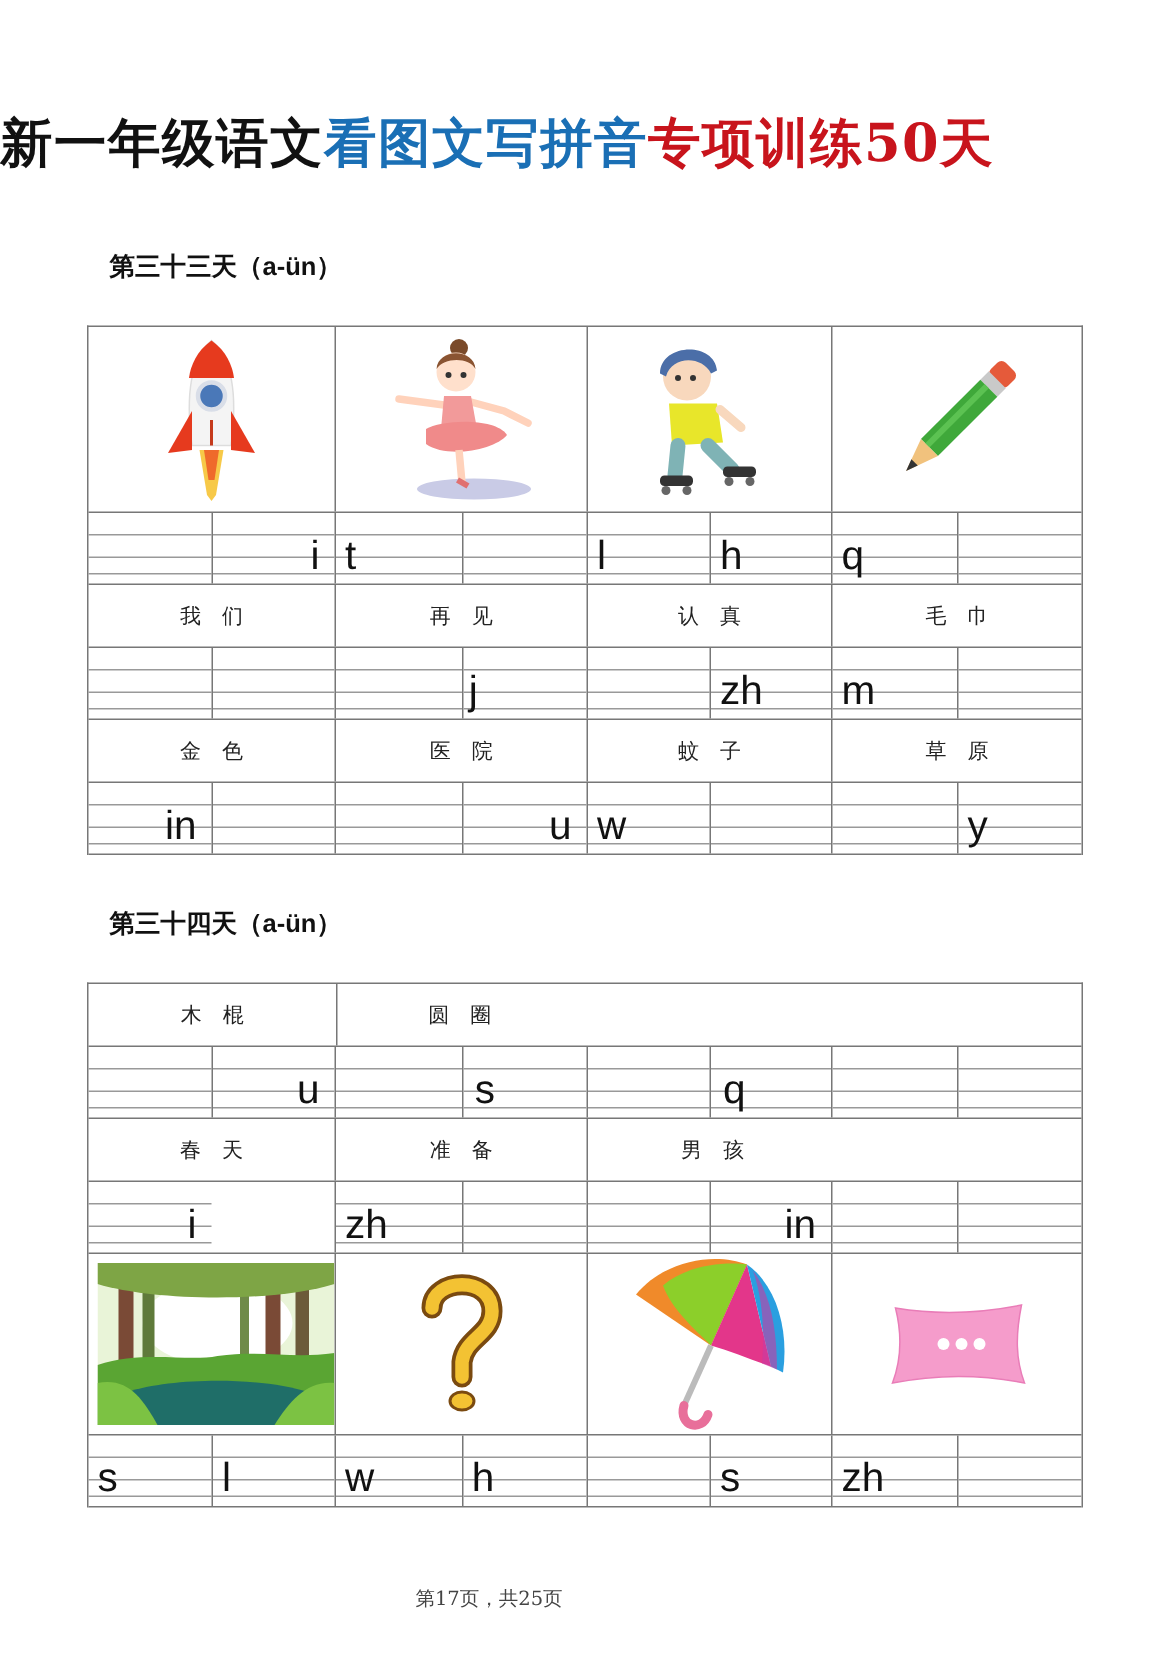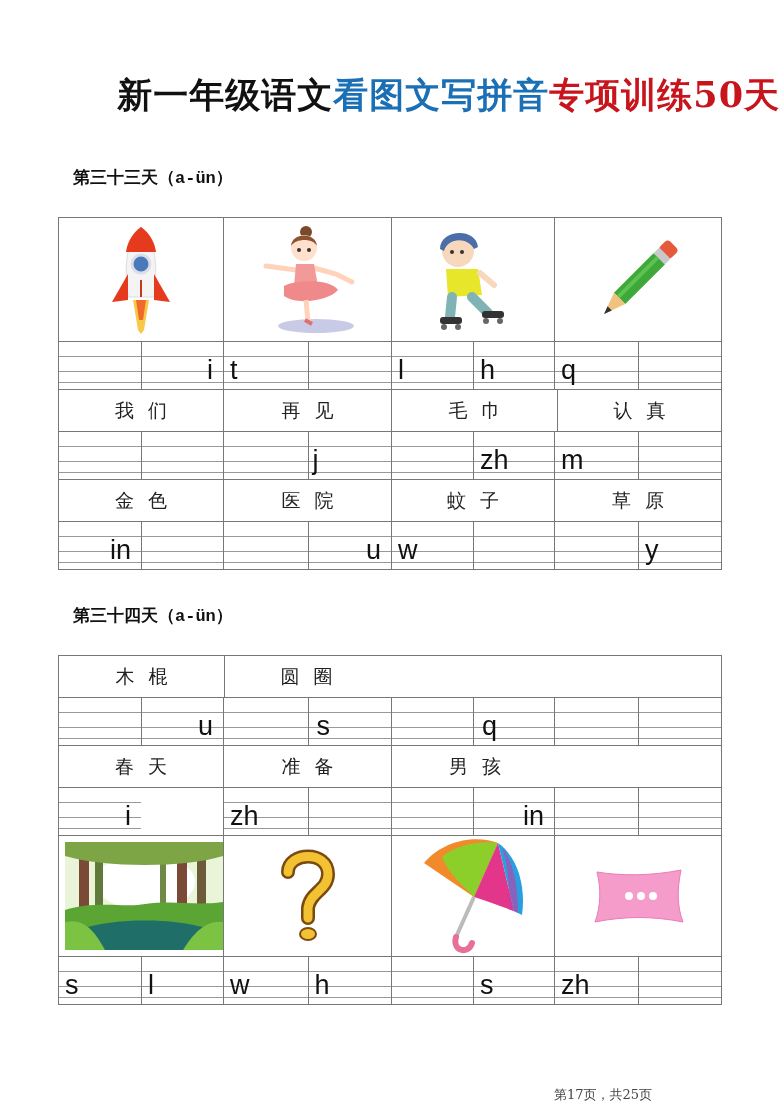--- a/index.html
+++ b/index.html
@@ -1,60 +1,60 @@
 <!DOCTYPE html>
 <html><head>
 <meta charset="utf-8">
 <style>
   * { box-sizing: border-box; margin: 0; padding: 0; }
   html, body { width: 780px; height: 1103px; background: #ffffff; }
   body { position: relative; font-family: "DejaVu Sans", sans-serif; color: #111; overflow: hidden; }
 
   .title {
-    position: absolute; top: 72px; left: 0; width: 780px; text-align: right;
+    position: absolute; top: 72px; left: 0; width: 780px; text-align: left;
     font-family: "DejaVu Serif", serif; font-weight: bold; font-size: 35px; letter-spacing: 1px;
     white-space: nowrap;
   }
   .title .t-black { color: #111111; }
   .title .t-blue { color: #1a6fb5; }
   .title .t-red { color: #c8141c; }
 
   .day-label {
-    position: absolute; left: 73px; font-family: Liberation Mono, monospace; font-weight: bold;
+    position: absolute; left: 73px; font-family: Liberation Sans, sans-serif; font-weight: bold;
     font-size: 17px; color: #111;
   }
 
   .sheet { position: absolute; left: 58px; width: 664px; border-left: 1px solid #777; border-right: 1px solid #777; border-top: 1px solid #777; }
   .row { position: relative; display: flex; border-bottom: 1px solid #777; }
   .cell { position: relative; border-right: 1px solid #777; }
   .cell:last-child { border-right: none; }
   .c0 { width: 165px; } .c1 { width: 168px; } .c2 { width: 163px; } .c3 { width: 166px; }
 
   .img-row { height: 124px; }
   .img-row.short { height: 121px; }
   .img-cell { display: flex; align-items: center; justify-content: center; overflow: hidden; }
 
   .word-row { height: 42px; }
   .word-cell { display: flex; align-items: center; justify-content: center;
-    font-family: "DejaVu Serif", serif; font-size: 19px; letter-spacing: 14px; color: #222; padding-left: 14px; }
+    font-family: "DejaVu Serif", serif; font-size: 14px; letter-spacing: 14px; color: #222; padding-left: 14px; }
 
   .py-row { height: 48px; }
   .py-cell { display: flex; }
   .py-half { position: relative; width: 50%; height: 100%; }
   .py-half + .py-half { border-left: 1px solid #777; }
   .lines { position: absolute; inset: 0; pointer-events: none; }
   .lines i { position: absolute; left: 0; right: 0; height: 1px; background: #999; }
   .lines i:nth-child(1) { top: 14px; }
   .lines i:nth-child(2) { top: 29px; }
   .lines i:nth-child(3) { top: 40px; }
   .py-text { position: absolute; bottom: 5px; font-family: "Liberation Sans", sans-serif; font-size: 27px; line-height: 1; color: #111; }
   .py-text.left { left: 6px; }
   .py-text.right { right: 10px; }
 
-  .footer { position: absolute; top: 1086px; left: 0; width: 652px; text-align: right;
+  .footer { position: absolute; top: 1057px; left: 0; width: 652px; text-align: center;
     font-family: "DejaVu Serif", serif; font-size: 13px; color: #444; }
   svg { display: block; }
 </style>
 </head>
 <body>
 
 <div class="title">
   <span class="t-black">新一年级语文</span><span class="t-blue">看图文写拼音</span><span class="t-red">专项训练50天</span>
 </div>
 
@@ -193,22 +193,22 @@
             <i></i>
           </div>
           <span class="py-text right"></span>
         </div>
     </div>
   </div>
 
   <div class="row word-row">
     <div class="cell c0 word-cell">我们</div>
     <div class="cell c1 word-cell">再见</div>
+    <div class="cell c2 word-cell">认真</div>
     <div class="cell c3 word-cell">毛巾</div>
-    <div class="cell c2 word-cell">认真</div>
   </div>
 
   <div class="row py-row">
     <div class="cell c0 py-cell">
       <div class="py-half">
           <div class="lines">
             <i></i>
             <i></i>
             <i></i>
           </div>

